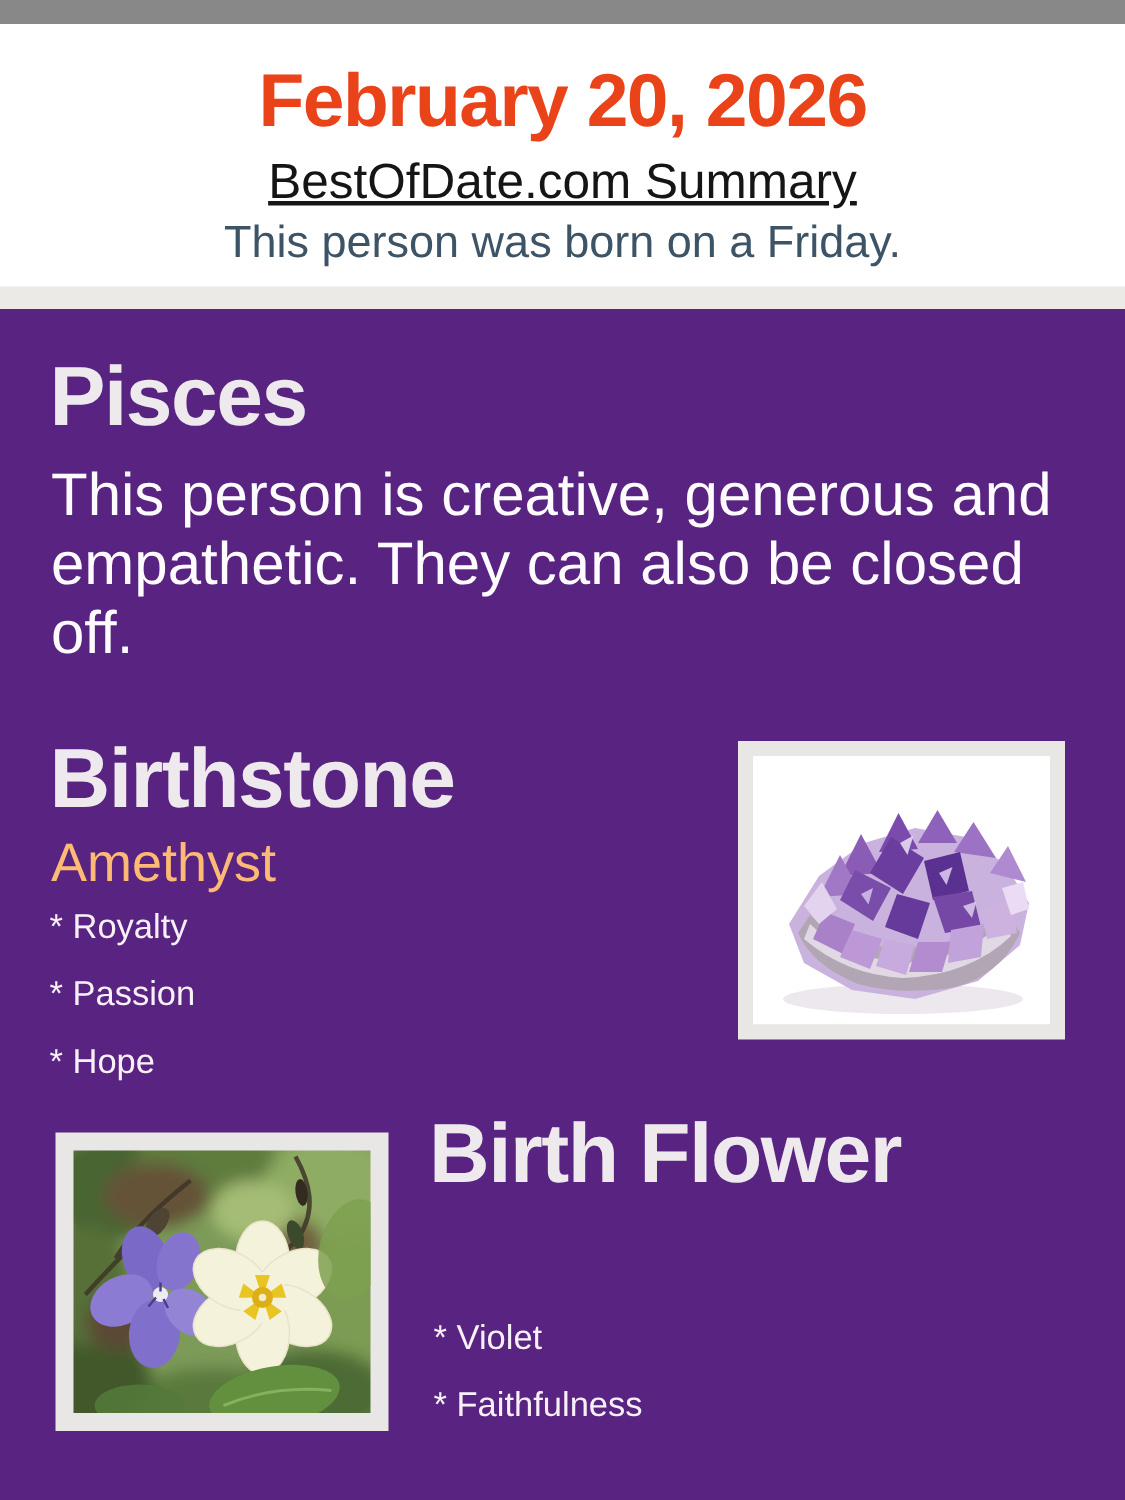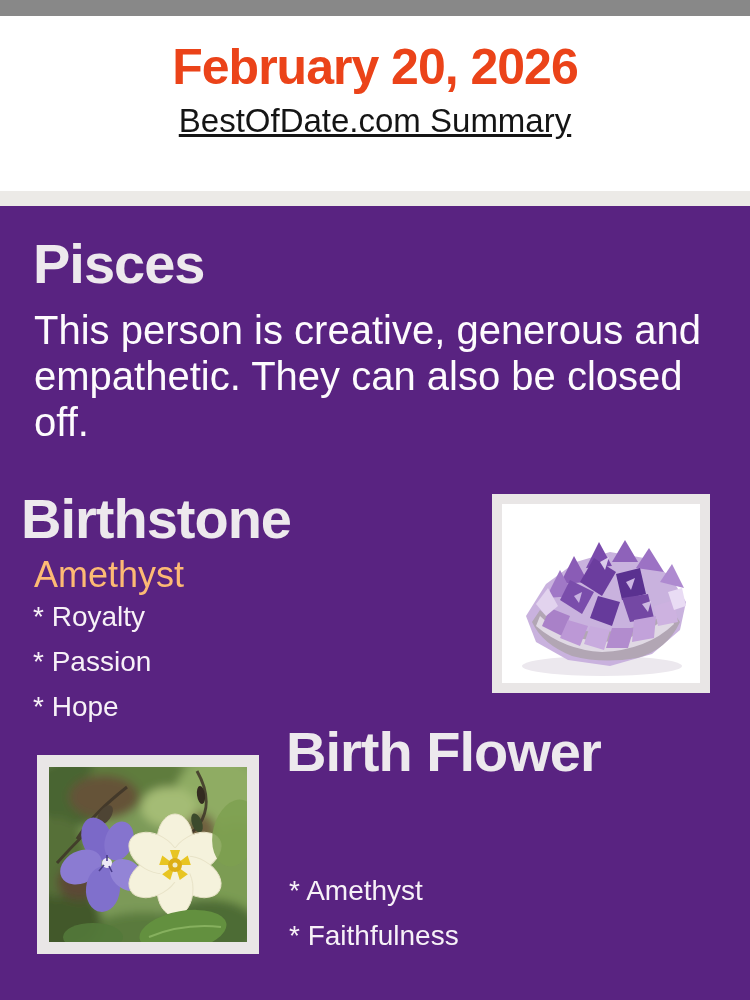--- a/index.html
+++ b/index.html
@@ -19,42 +19,43 @@
   .site-summary{top:86px;font-size:33px;line-height:38px;font-weight:400;color:#151515;text-decoration:underline;}
   .born-note{top:128px;font-size:30px;line-height:36px;font-weight:400;color:var(--slate);}
   .divider{position:absolute;top:175px;left:0;width:750px;height:15px;background:var(--divider);}
   .purple-panel{position:absolute;top:190px;left:0;width:750px;height:810px;background:var(--purple);}
   .h2{position:absolute;font-size:56px;line-height:58px;font-weight:700;letter-spacing:-1px;color:var(--offwhite);white-space:nowrap;}
   .zodiac-title{left:33px;top:29px;}
   .zodiac-desc{
     position:absolute;left:34px;top:101px;width:702px;
     font-size:40px;line-height:46px;font-weight:400;color:#FDFBFD;
   }
-  .birthstone-title{left:21px;top:284px;}
+  .birthstone-title{left:33px;top:284px;}
   .stone-name{position:absolute;left:34px;top:345px;font-size:36px;line-height:48px;font-weight:400;color:#fdba74;white-space:nowrap;}
-  .trait{position:absolute;font-size:28px;line-height:36px;font-weight:400;color:#F7F1F7;white-space:nowrap;}
+  .trait{position:absolute;font-size:23px;line-height:36px;font-weight:400;color:#F7F1F7;white-space:nowrap;}
   .bs-t0{left:33px;top:393px;}
   .bs-t1{left:33px;top:438px;}
   .bs-t2{left:33px;top:483px;}
   .photo-frame{position:absolute;background:#E9E6E6;}
   .amethyst-frame{left:492px;top:288px;width:198px;height:179px;padding:10px;}
   .flower-frame{left:37px;top:549px;width:198px;height:175px;padding:12px;}
   .photo-frame svg{display:block;}
-  .bf-title{left:286px;top:517px;}
+  .bf-title{left:286px;top:534px;}
   .flower-name{position:absolute;left:288px;top:602px;font-size:40px;line-height:46px;font-weight:400;color:#FBF8FB;white-space:nowrap;}
   .bf-t0{left:289px;top:667px;}
   .bf-t1{left:289px;top:712px;}
 </style>
 </head>
 <body>
 
 <div class="canvas">
 
   <div class="centered date-title">February 20, 2026</div>
   <div class="centered site-summary">BestOfDate.com Summary</div>
+  <div class="centered born-note">This person was born on a Friday.</div>
   <div class="divider"></div>
 
   <div class="purple-panel">
 
     <div class="h2 zodiac-title">Pisces</div>
     <div class="zodiac-desc">This person is creative, generous and empathetic. They can also be closed off.</div>
 
     <div class="h2 birthstone-title">Birthstone</div>
     <div class="stone-name">Amethyst</div>
     <div class="trait bs-t0">* Royalty</div>
@@ -159,17 +160,17 @@
         </g>
 
         <ellipse cx="134" cy="164" rx="44" ry="20" transform="rotate(-10 134 164)" fill="#63903F"></ellipse>
         <path d="M100,170 Q134,156 172,160" stroke="#86B05E" stroke-width="2" fill="none"></path>
         <ellipse cx="44" cy="170" rx="30" ry="14" fill="#53793A" opacity="0.9"></ellipse>
         <ellipse cx="186" cy="66" rx="22" ry="34" transform="rotate(14 186 66)" fill="#7EA050" opacity="0.85"></ellipse>
       </svg>
     </div>
 
     <div class="h2 bf-title">Birth Flower</div>
-    <div class="trait bf-t0">* Amethyst</div>
+    <div class="trait bf-t0">* Violet</div>
     <div class="trait bf-t1">* Faithfulness</div>
 
   </div>
 </div>
 
 </body></html>

